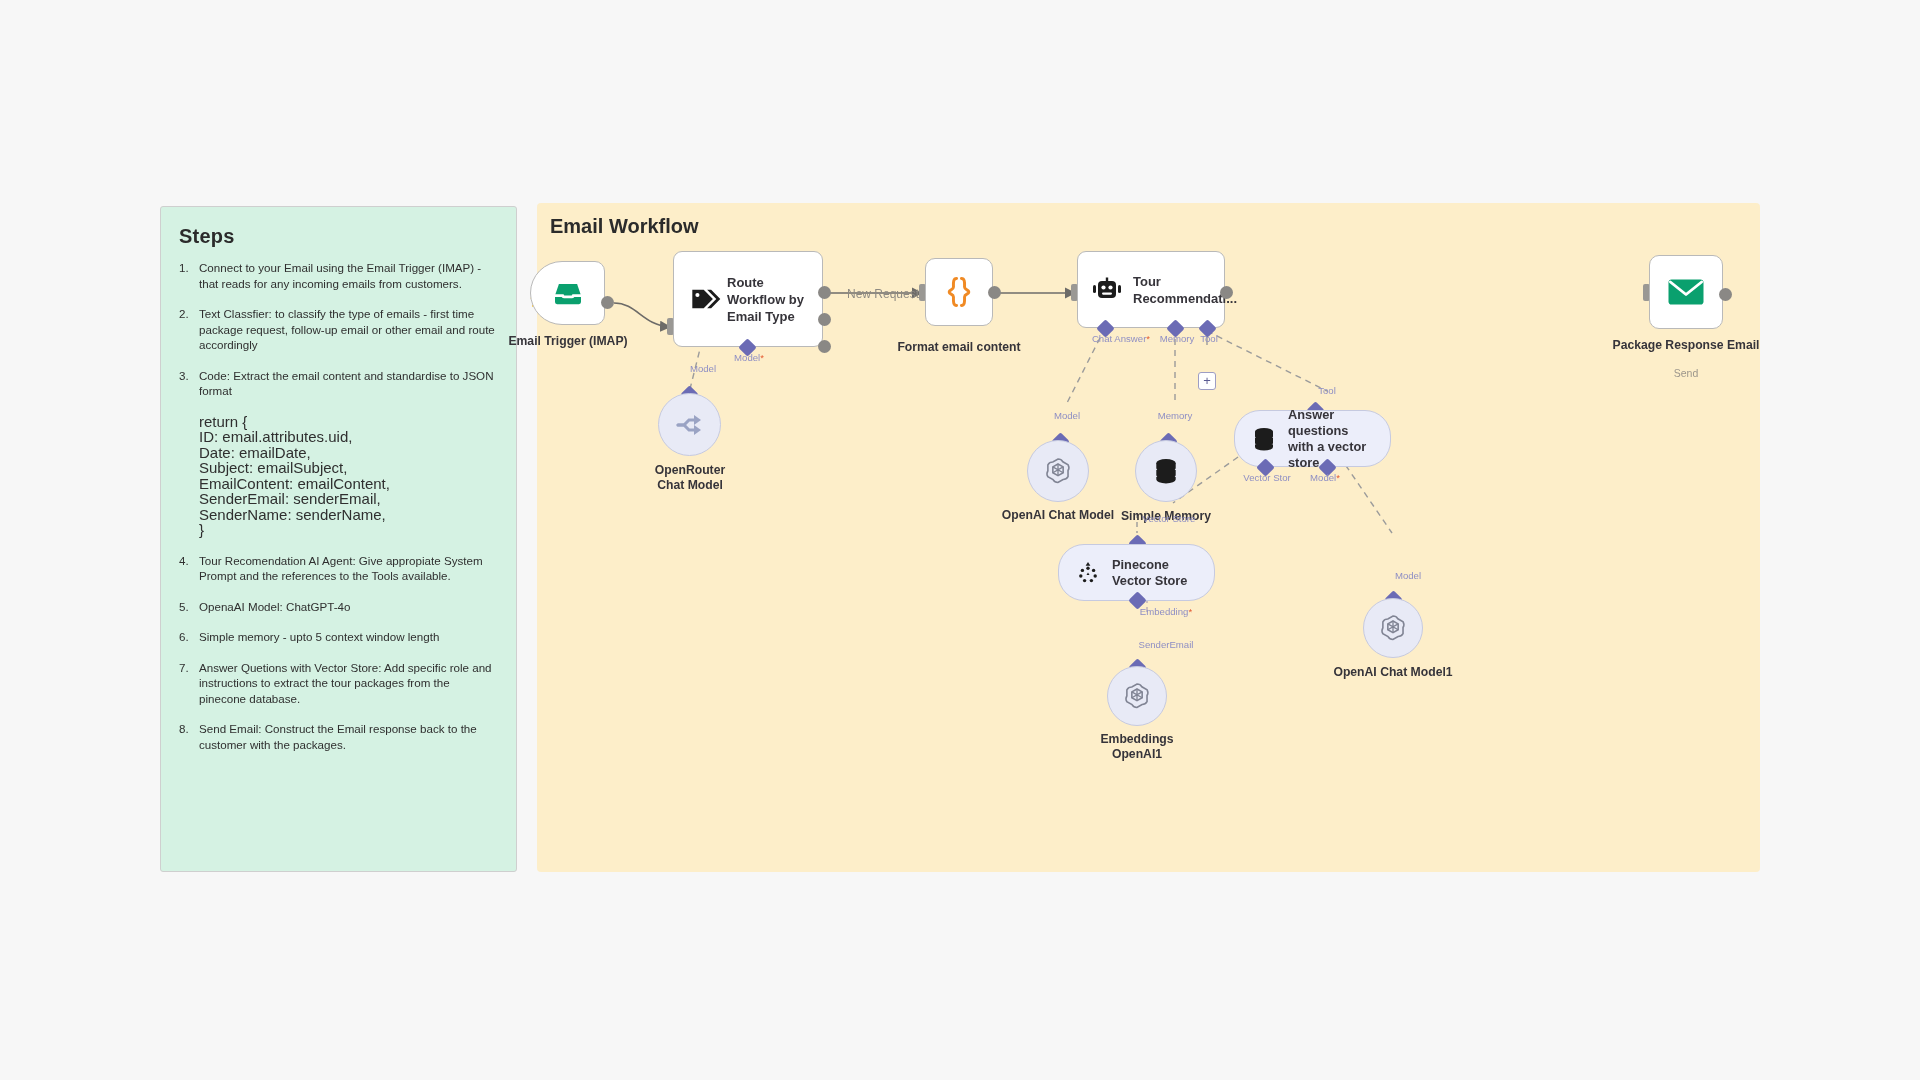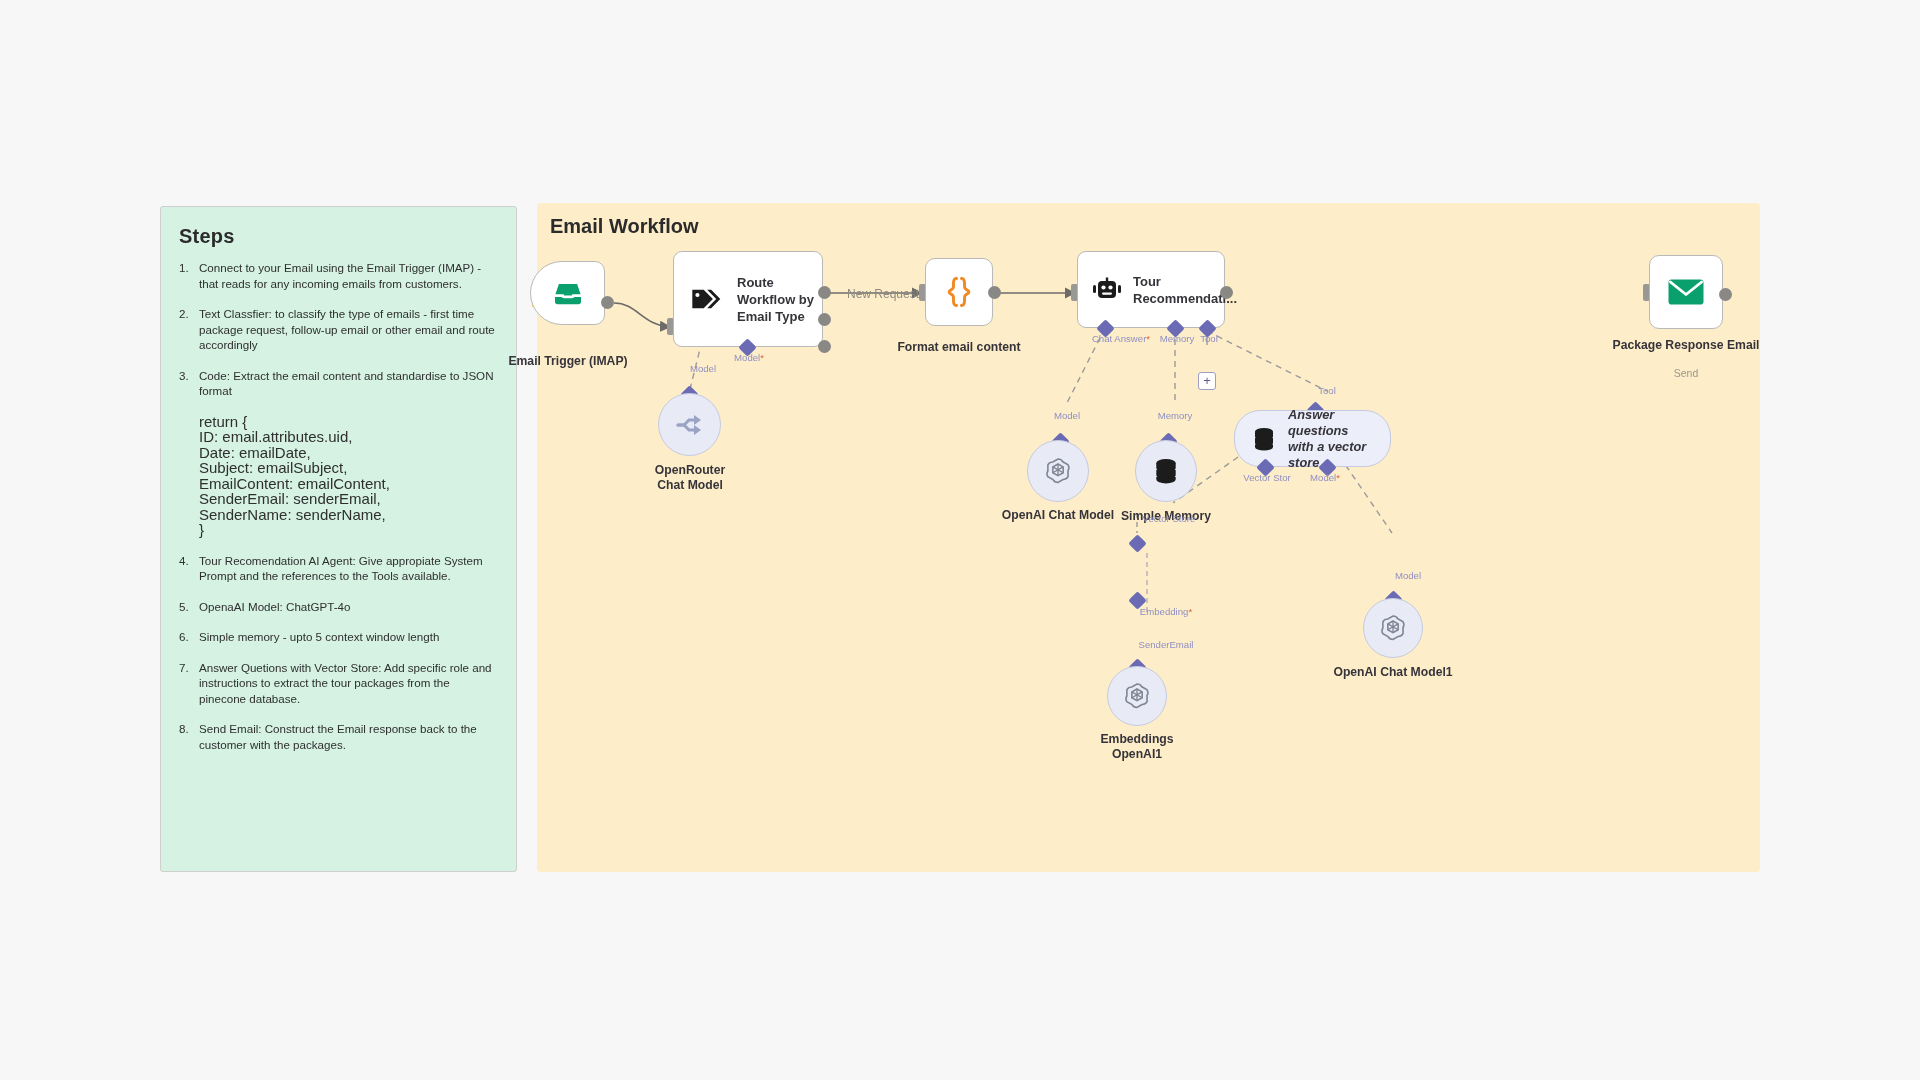--- a/index.html
+++ b/index.html
@@ -93,21 +93,21 @@
     border-radius: 50%;
     display: flex; align-items: center; justify-content: center;
   }
   
   .pill {
     background: #eceefa; border: 1px solid #c6cae0;
     border-radius: 26px;
     display: flex; align-items: center; gap: 11px;
     padding: 0 18px 0 16px;
   }
-  .pill .pill-text { font-size: 12.8px; font-weight: 700; color: #36343a; line-height: 16px; font-style: italic; }
+  .pill .pill-text { font-size: 12.8px; font-weight: 700; color: #36343a; line-height: 16px; }
 
   
   .port-circle {
     position: absolute; width: 13px; height: 13px;
     background: #8a8885; border-radius: 50%;
   }
   .port-in {
     position: absolute; width: 7px; height: 17px;
     background: #9a9894; border-radius: 2px;
   }
@@ -189,30 +189,30 @@
     </svg>
 
     <div class="bolt" style="left:-10px; top:84px;">⚡</div>
     <div class="node sq" style="left:-7px; top:58px; width:75px; height:64px; border-top-left-radius:32px; border-bottom-left-radius:32px;">
       <svg width="32" height="26" viewBox="0 0 24 20">
         <path d="M2 12 L5 3 H19 L22 12 V17 A1.6 1.6 0 0 1 20.4 18.6 H3.6 A1.6 1.6 0 0 1 2 17 Z" fill="#0aa06e"></path>
         <path d="M2 12 H8 A1 1 0 0 0 9 13 H15 A1 1 0 0 0 16 12 H22" fill="none" stroke="#ffffff" stroke-width="2.2" stroke-linejoin="round"></path>
       </svg>
     </div>
     <div class="port-circle" style="left:64px; top:93px;"></div>
-    <div class="node-label" style="left:31px; top:131px;margin-top:20px;">Email Trigger (IMAP)</div>
+    <div class="node-label" style="left:31px; top:131px;">Email Trigger (IMAP)</div>
 
     <div class="port-in" style="left:130px; top:115px;"></div>
     <div class="node sq wide" style="left:136px; top:48px; width:150px; height:96px; padding-left:16px;">
       <svg width="32" height="28" viewBox="0 0 28 24" style="flex:none;">
         <path d="M2 4 h10 l8 8 -8 8 H2 Z" fill="#1c1c1c"></path>
         <circle cx="6.5" cy="8.5" r="1.8" fill="#fff"></circle>
         <path d="M15 4 l8 8 -8 8 l3.5 0 8 -8 -8 -8 Z" fill="#1c1c1c"></path>
       </svg>
-      <div class="node-text" style="margin-left:15px;">Route Workflow by Email Type</div>
+      <div class="node-text" style="margin-left:5px;">Route Workflow by Email Type</div>
     </div>
     <div class="port-circle" style="left:281px; top:83px;"></div>
     <div class="port-circle" style="left:281px; top:110px;"></div>
     <div class="port-circle" style="left:281px; top:137px;"></div>
     <div class="edge-label req" style="left:346px; top:84px;">New Request</div>
     <div class="diamond" style="left:204px; top:138px;"></div>
     <div class="edge-label" style="left:212px; top:149px;"><span>Model</span><span class="req-star">*</span></div>
 
     <div class="edge-label" style="left:166px; top:160px;">Model</div>
     <div class="diamond" style="left:146px; top:185px;"></div>
@@ -304,20 +304,36 @@
       </svg>
       <div class="pill-text">Answer questions with a vector store</div>
     </div>
     <div class="diamond" style="left:722px; top:258px;"></div>
     <div class="edge-label" style="left:730px; top:269px;">Vector Stor</div>
     <div class="diamond" style="left:784px; top:258px;"></div>
     <div class="edge-label" style="left:788px; top:269px;"><span>Model</span><span class="req-star">*</span></div>
 
     <div class="edge-label" style="left:632px; top:310px;">Vector Store</div>
     <div class="diamond" style="left:594px; top:334px;"></div>
+    <div class="node pill" style="left:521px; top:341px; width:157px; height:57px;">
+      <svg width="26" height="26" viewBox="0 0 26 26" style="flex:none;">
+        <g fill="#1c1c1c">
+          <path d="M13 2 l2.4 3.8 h-4.8 Z"></path>
+          <circle cx="13" cy="8.2" r="1.7"></circle>
+          <circle cx="18.6" cy="10.4" r="1.7"></circle>
+          <circle cx="20.2" cy="16" r="1.7"></circle>
+          <circle cx="16.4" cy="20.6" r="1.7"></circle>
+          <circle cx="9.6" cy="20.6" r="1.7"></circle>
+          <circle cx="5.8" cy="16" r="1.7"></circle>
+          <circle cx="7.4" cy="10.4" r="1.7"></circle>
+          <path d="M13 12.5 l1.5 2.6 h-3 Z"></path>
+        </g>
+      </svg>
+      <div class="pill-text">Pinecone Vector Store</div>
+    </div>
     <div class="diamond" style="left:594px; top:391px;"></div>
     <div class="edge-label" style="left:629px; top:403px;"><span>Embedding</span><span class="req-star">*</span></div>
 
     <div class="edge-label" style="left:629px; top:436px;">SenderEmail</div>
     <div class="diamond" style="left:594px; top:458px;"></div>
     <div class="node circ" style="left:570px; top:463px; width:60px; height:60px;">
       <svg width="30" height="30" viewBox="0 0 32 32">
         <path d="M16 3.2 a6 6 0 0 1 5.2 3 l5.6 3.2 a6 6 0 0 1 -0.1 6.1 l0 6.4 a6 6 0 0 1 -5.3 3.1 l-5.5 3.2 a6 6 0 0 1 -5.2 -3 l-5.6 -3.2 a6 6 0 0 1 0.1 -6.1 l0 -6.4 a6 6 0 0 1 5.3 -3.1 Z" fill="none" stroke="#808494" stroke-width="1.7"></path>
         <path d="M16 8.5 L21.5 11.6 L21.5 17.9 L16 21 L10.5 17.9 L10.5 11.6 Z" fill="none" stroke="#808494" stroke-width="1.7"></path>
         <path d="M16 8.5 L16 21 M10.5 11.6 L21.5 17.9 M21.5 11.6 L10.5 17.9" stroke="#808494" stroke-width="1.4" fill="none"></path>

